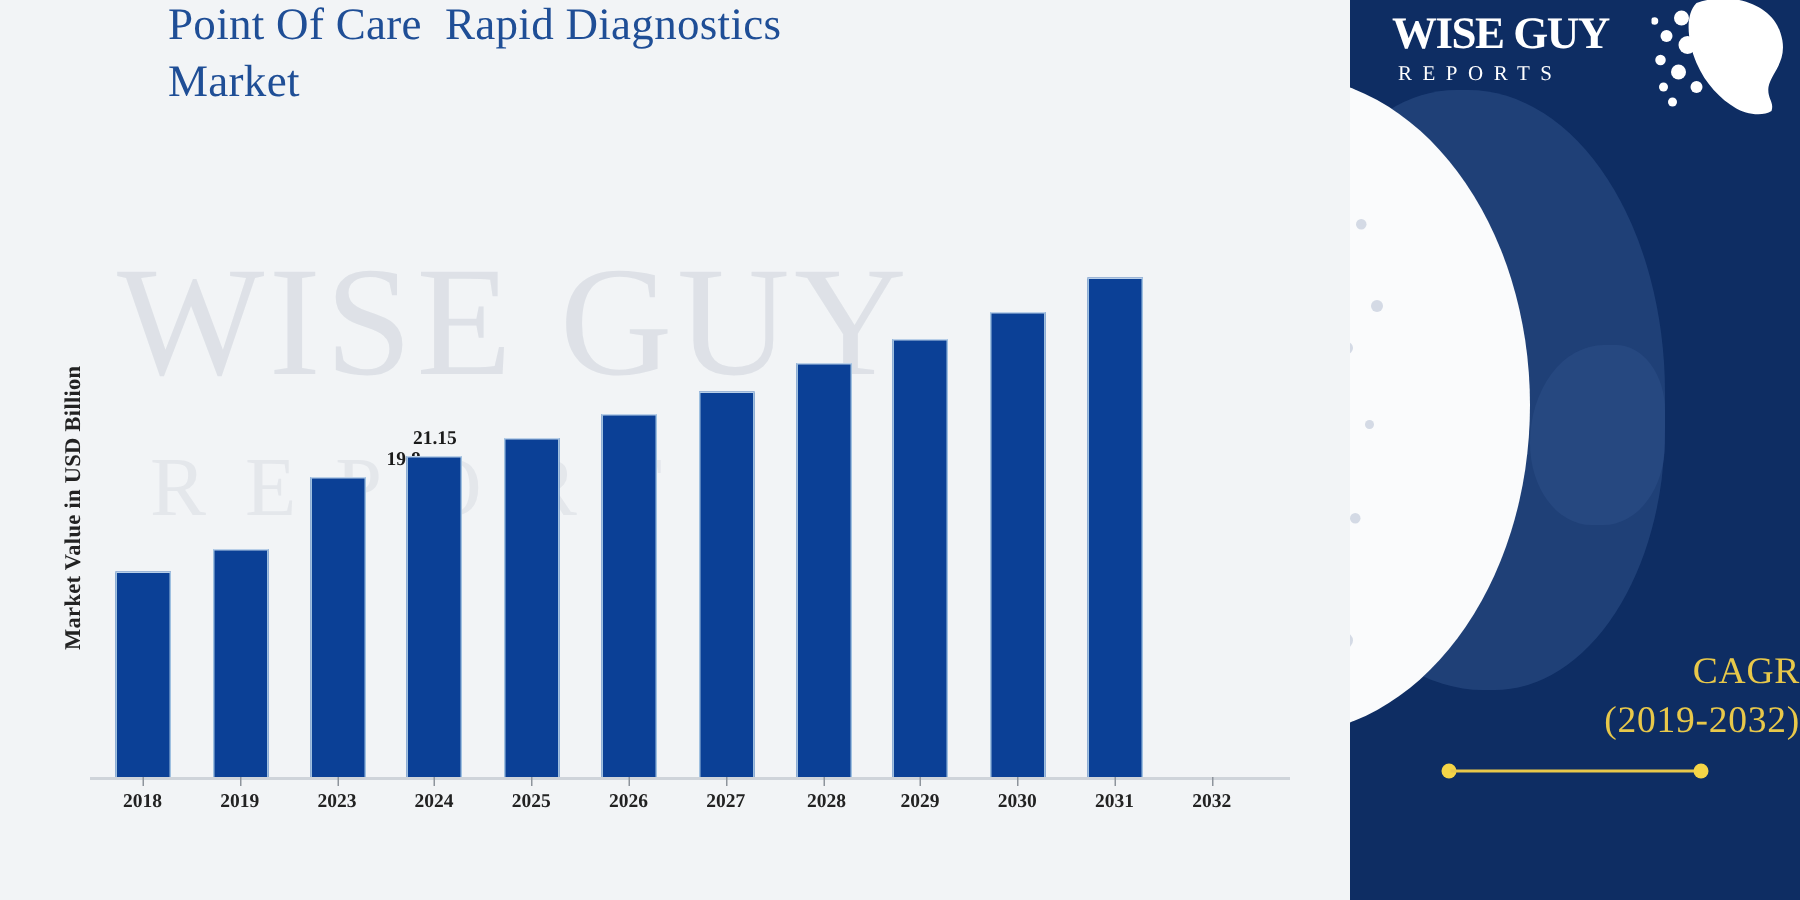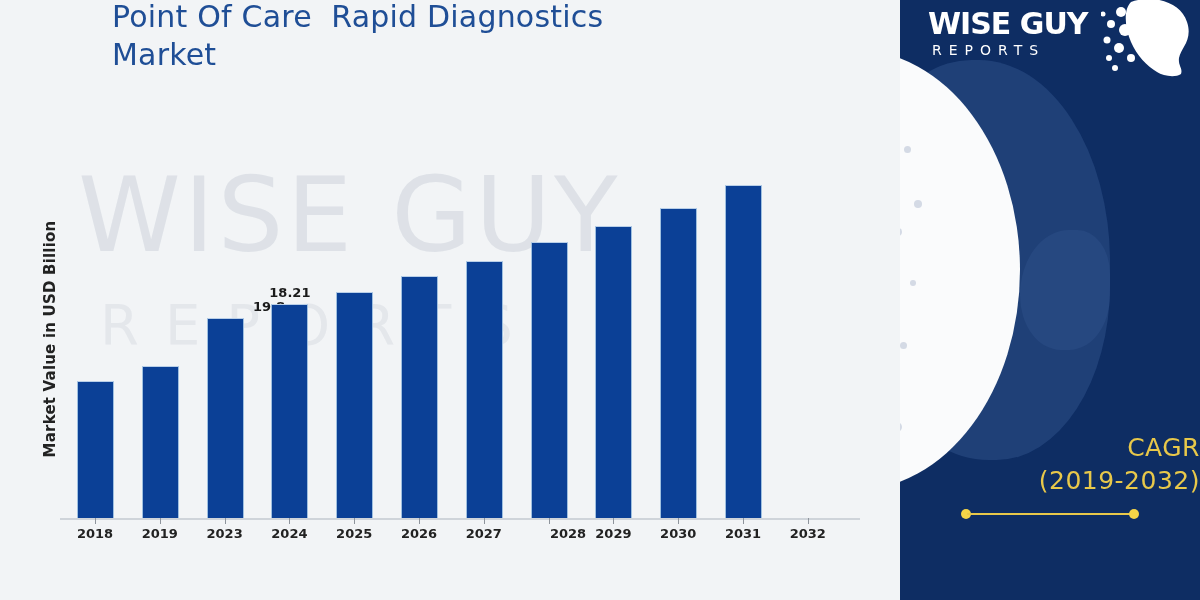--- a/index.html
+++ b/index.html
@@ -5,21 +5,21 @@
 <style>
   * { margin:0; padding:0; box-sizing:border-box; }
   html,body { width:1200px; height:600px; overflow:hidden; }
   body {
     font-family:"DejaVu Sans","Liberation Sans",sans-serif;
     background:#F2F4F6;
     position:relative;
   }
 
   
-  #canvas { position:relative; width:1200px; height:600px; background:#F2F4F6; overflow:hidden; }
+  #canvas { position:relative; width:1200px; height:600px; background:#F2F4F6; overflow:hidden;font-family:Liberation Serif, serif; }
 
   
   #title {
     position:absolute; left:112px; top:-2px; width:760px;
     font-size:30px; line-height:38px; font-weight:400;
     color:#1F4E96; letter-spacing:0.2px;
     white-space:pre-wrap;
   }
 
   
@@ -159,21 +159,21 @@
         </div>
         <div class="bar-group" style="left: 81.8px; height: 152px;">
           <div class="bar" style="height: 152px; background: rgb(11, 64, 150);"></div>
         </div>
         <div class="bar-group" style="left: 146.6px; height: 200px;">
           <div class="bar" style="height: 200px; background: rgb(11, 64, 150);"></div>
           <div class="bar-value" style="bottom: 204px; margin-left: 44px;">19.8</div>
         </div>
         <div class="bar-group" style="left: 211.4px; height: 214px;">
           <div class="bar" style="height: 214px; background: rgb(11, 64, 150);"></div>
-          <div class="bar-value" style="bottom: 218px;">18.21</div>
+          <div class="bar-value" style="bottom: 218px;">21.15</div>
         </div>
         <div class="bar-group" style="left: 276.2px; height: 226px;">
           <div class="bar" style="height: 226px; background: rgb(11, 64, 150);"></div>
         </div>
         <div class="bar-group" style="left: 341px; height: 242px;">
           <div class="bar" style="height: 242px; background: rgb(11, 64, 150);"></div>
         </div>
         <div class="bar-group" style="left: 405.8px; height: 257px;">
           <div class="bar" style="height: 257px; background: rgb(11, 64, 150);"></div>
         </div>
@@ -199,21 +199,21 @@
       <div class="xtick-label" style="left: 224.6px;">2023</div>
       <div class="tick" style="left: 289.4px;"></div>
       <div class="xtick-label" style="left: 289.4px;">2024</div>
       <div class="tick" style="left: 354.2px;"></div>
       <div class="xtick-label" style="left: 354.2px;">2025</div>
       <div class="tick" style="left: 419px;"></div>
       <div class="xtick-label" style="left: 419px;">2026</div>
       <div class="tick" style="left: 483.8px;"></div>
       <div class="xtick-label" style="left: 483.8px;">2027</div>
       <div class="tick" style="left: 548.6px;"></div>
-      <div class="xtick-label" style="left: 568px;">2028</div>
+      <div class="xtick-label" style="left: 534px; text-align: right;">2028</div>
       <div class="tick" style="left: 613.4px;"></div>
       <div class="xtick-label" style="left: 613.4px;">2029</div>
       <div class="tick" style="left: 678.2px;"></div>
       <div class="xtick-label" style="left: 678.2px;">2030</div>
       <div class="tick" style="left: 743px;"></div>
       <div class="xtick-label" style="left: 743px;">2031</div>
       <div class="tick" style="left: 807.8px;"></div>
       <div class="xtick-label" style="left: 807.8px;">2032</div>
     </div>
 

